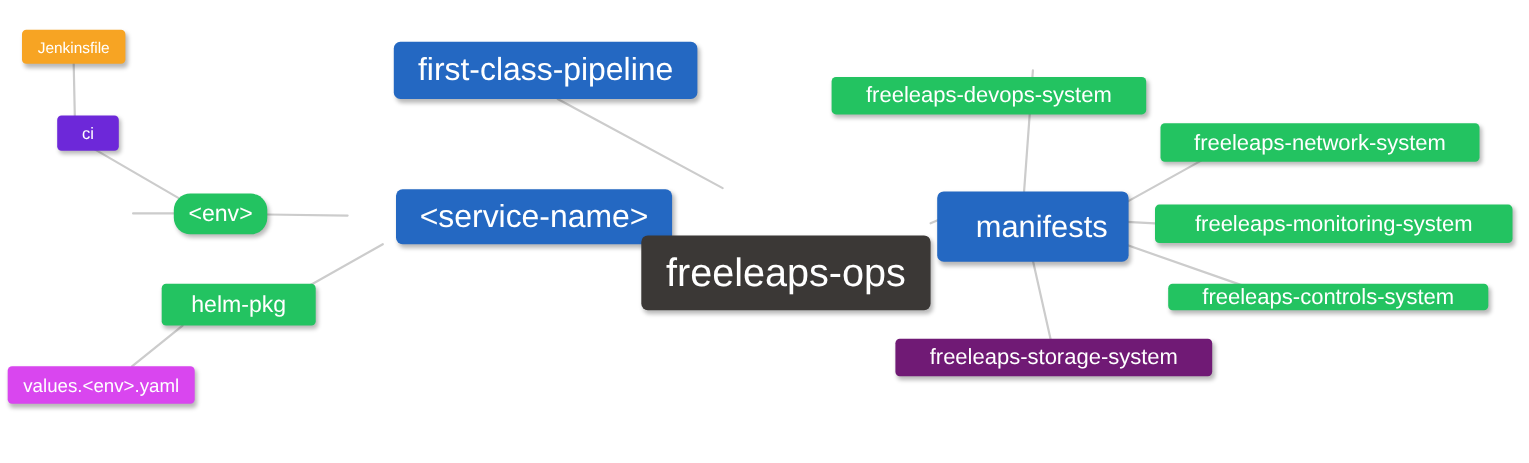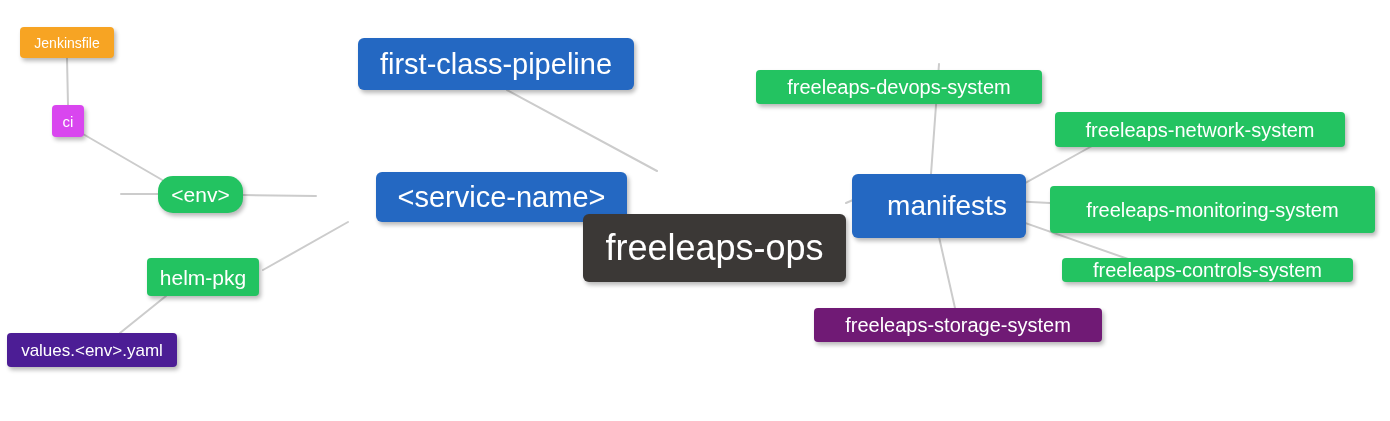--- a/index.html
+++ b/index.html
@@ -43,27 +43,27 @@
     <line x1="567" y1="197" x2="584" y2="203" stroke="#cccccc"></line>
     <line x1="846" y1="203" x2="853" y2="200" stroke="#cccccc"></line>
     <line x1="931" y1="174" x2="939" y2="64" stroke="#cccccc"></line>
     <line x1="1011" y1="191" x2="1092" y2="146" stroke="#cccccc"></line>
     <line x1="1011" y1="201" x2="1050" y2="203" stroke="#cccccc"></line>
     <line x1="1011" y1="218" x2="1128" y2="259" stroke="#cccccc"></line>
     <line x1="937" y1="228" x2="955" y2="308" stroke="#cccccc"></line>
   </svg>
 
   <div class="node fs14" style="left: 20px; top: 27px; width: 94px; height: 31px; background-color: rgb(247, 164, 35);">Jenkinsfile</div>
-  <div class="node fs15" style="left: 52px; top: 105px; width: 32px; height: 32px; background-color: #d946ef;">ci</div>
+  <div class="node fs15" style="left: 52px; top: 105px; width: 56px; height: 32px; background-color: #6d28d9;">ci</div>
   <div class="node fs21" style="left: 158px; top: 176px; width: 85px; height: 37px; background-color: rgb(35, 195, 97); border-radius: 15px;">&lt;env&gt;</div>
-  <div class="node fs21" style="left: 147px; top: 258px; width: 112px; height: 38px; background-color: rgb(35, 195, 97);">helm-pkg</div>
-  <div class="node fs17" style="left: 7px; top: 333px; width: 170px; height: 34px; background-color: #4c1d95;">values.&lt;env&gt;.yaml</div>
+  <div class="node fs21" style="left: 147px; top: 258px; width: 140px; height: 38px; background-color: rgb(35, 195, 97);">helm-pkg</div>
+  <div class="node fs17" style="left: 7px; top: 333px; width: 170px; height: 34px; background-color: #d946ef;">values.&lt;env&gt;.yaml</div>
   <div class="node fs29 r6" style="left: 314px; top: 38px; width: 276px; height: 52px; background-color: rgb(36, 104, 194);">first-class-pipeline</div>
-  <div class="node fs29 r6" style="left: 332px; top: 172px; width: 251px; height: 50px; background-color: rgb(36, 104, 194);">&lt;service-name&gt;</div>
+  <div class="node fs29 r6" style="left: 316px; top: 172px; width: 251px; height: 50px; background-color: rgb(36, 104, 194);">&lt;service-name&gt;</div>
   <div class="node fs36 r6" style="left: 583px; top: 170px; width: 263px; height: 68px; background-color: rgb(59, 56, 54);">freeleaps-ops</div>
   <div class="node fs28 r6" style="left: 852px; top: 174px; width: 158px; height: 64px; background-color: rgb(36, 104, 194); padding-left: 16px;">manifests</div>
   <div class="node fs20" style="left: 756px; top: 30px; width: 286px; height: 34px; background-color: rgb(35, 195, 97); margin-top: 40px;">freeleaps-devops-system</div>
   <div class="node fs20" style="left: 1055px; top: 112px; width: 290px; height: 35px; background-color: rgb(35, 195, 97);">freeleaps-network-system</div>
-  <div class="node fs20" style="left: 1050px; top: 186px; width: 325px; height: 47px; background-color: rgb(35, 195, 97);">freeleaps-monitoring-system</div>
+  <div class="node fs20" style="left: 1050px; top: 186px; width: 325px; height: 35px; background-color: rgb(35, 195, 97);">freeleaps-monitoring-system</div>
   <div class="node fs20" style="left: 1062px; top: 258px; width: 291px; height: 24px; background-color: rgb(35, 195, 97);">freeleaps-controls-system</div>
   <div class="node fs20" style="left: 814px; top: 308px; width: 288px; height: 34px; background-color: #701a75;">freeleaps-storage-system</div>
 
 </div>
 
 </body></html>

